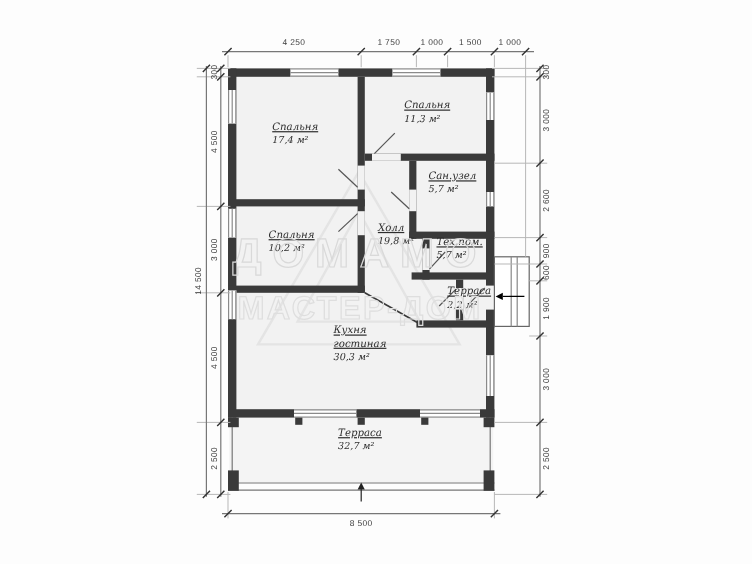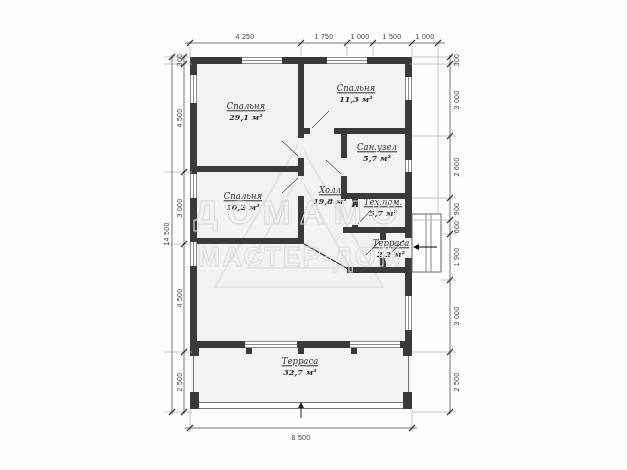--- a/index.html
+++ b/index.html
@@ -2,24 +2,24 @@
 <html><head>
 <meta charset="utf-8">
 <style>
   html,body{margin:0;padding:0;background:#fff;}
   .stage{position:relative;width:627px;height:470px;background:#fdfdfd;overflow:hidden;
          font-family:"Liberation Sans",sans-serif;}
   .stage svg{position:absolute;left:0;top:0;}
   .dim{position:absolute;font:7px "Liberation Sans",sans-serif;color:#3d3d3d;
        white-space:nowrap;transform:translate(-50%,-50%);letter-spacing:.3px;}
   .dim.rot{transform:translate(-50%,-50%) rotate(-90deg);}
-  .room{position:absolute;transform:translate(-50%,-50%);text-align:center;
+  .room{position:absolute;transform:translate(-50%,-50%);text-align:left;
         font:italic 8.5px "DejaVu Serif",serif;color:#2e2e2e;line-height:1.3;white-space:nowrap;}
   .room .nm{display:block;text-decoration:underline;}
-  .room .ar{display:block;font-size:8px;font-weight:bold;}
+  .room .ar{display:block;font-size:8px;}
   .wm{position:absolute;transform:translate(-50%,-50%);color:transparent;
       -webkit-text-stroke:1px #d9d9d9;white-space:nowrap;font-weight:bold;}
   .wm.l1{font-size:34px;letter-spacing:9px;}
   .wm.l2{font-size:27px;letter-spacing:2px;-webkit-text-stroke:1px #dedede;}
   .logo{position:absolute;transform:translate(-50%,-50%);color:transparent;
         -webkit-text-stroke:1px #aaaaaa;font-size:26px;letter-spacing:2px;
         font-weight:bold;white-space:nowrap;}
 </style>
 </head>
 <body>
@@ -160,21 +160,21 @@
       <path d="M187,46L193,40 M298,46L304,40 M344,46L350,40 M370,46L376,40 M409,46L415,40 M435,46L441,40"></path>
       <path d="M169,60L175,54 M169,415L175,409"></path>
       <path d="M181,60L187,54 M181,67L187,61 M181,175L187,169 M181,247L187,241 M181,355L187,349 M181,415L187,409"></path>
       <path d="M447,60L453,54 M447,67L453,61 M447,139L453,133 M447,201L453,195 M447,223L453,217 M447,237L453,231 M447,283L453,277 M447,355L453,349 M447,415L453,409"></path>
       <path d="M187,431L193,425 M409,431L415,425"></path>
     </g>
   </svg>
 
   <div class="room" style="left:246px;top:112px">
     <span class="nm">Спальня</span>
-    <span class="ar">29,1 м²</span>
+    <span class="ar">17,4 м²</span>
   </div>
   <div class="room" style="left:356px;top:94px">
     <span class="nm">Спальня</span>
     <span class="ar">11,3 м²</span>
   </div>
   <div class="room" style="left:377px;top:153px">
     <span class="nm">Сан.узел</span>
     <span class="ar">5,7 м²</span>
   </div>
   <div class="room" style="left:243px;top:202px">
@@ -185,20 +185,25 @@
     <span class="nm">Холл</span>
     <span class="ar">19,8 м²</span>
   </div>
   <div class="room" style="left:383px;top:208px">
     <span class="nm">Тех.пом.</span>
     <span class="ar">5,7 м²</span>
   </div>
   <div class="room" style="left:391px;top:249px">
     <span class="nm">Терраса</span>
     <span class="ar">2,2 м²</span>
+  </div>
+  <div class="room" style="left:300px;top:287px">
+    <span class="nm">Кухня</span>
+    <span class="nm">гостиная</span>
+    <span class="ar">30,3 м²</span>
   </div>
   <div class="room" style="left:300px;top:367px">
     <span class="nm">Терраса</span>
     <span class="ar">32,7 м²</span>
   </div>
 
   <span class="dim" style="left:245px;top:36px">4 250</span>
   <span class="dim" style="left:324px;top:36px">1 750</span>
   <span class="dim" style="left:360px;top:36px">1 000</span>
   <span class="dim" style="left:392px;top:36px">1 500</span>

